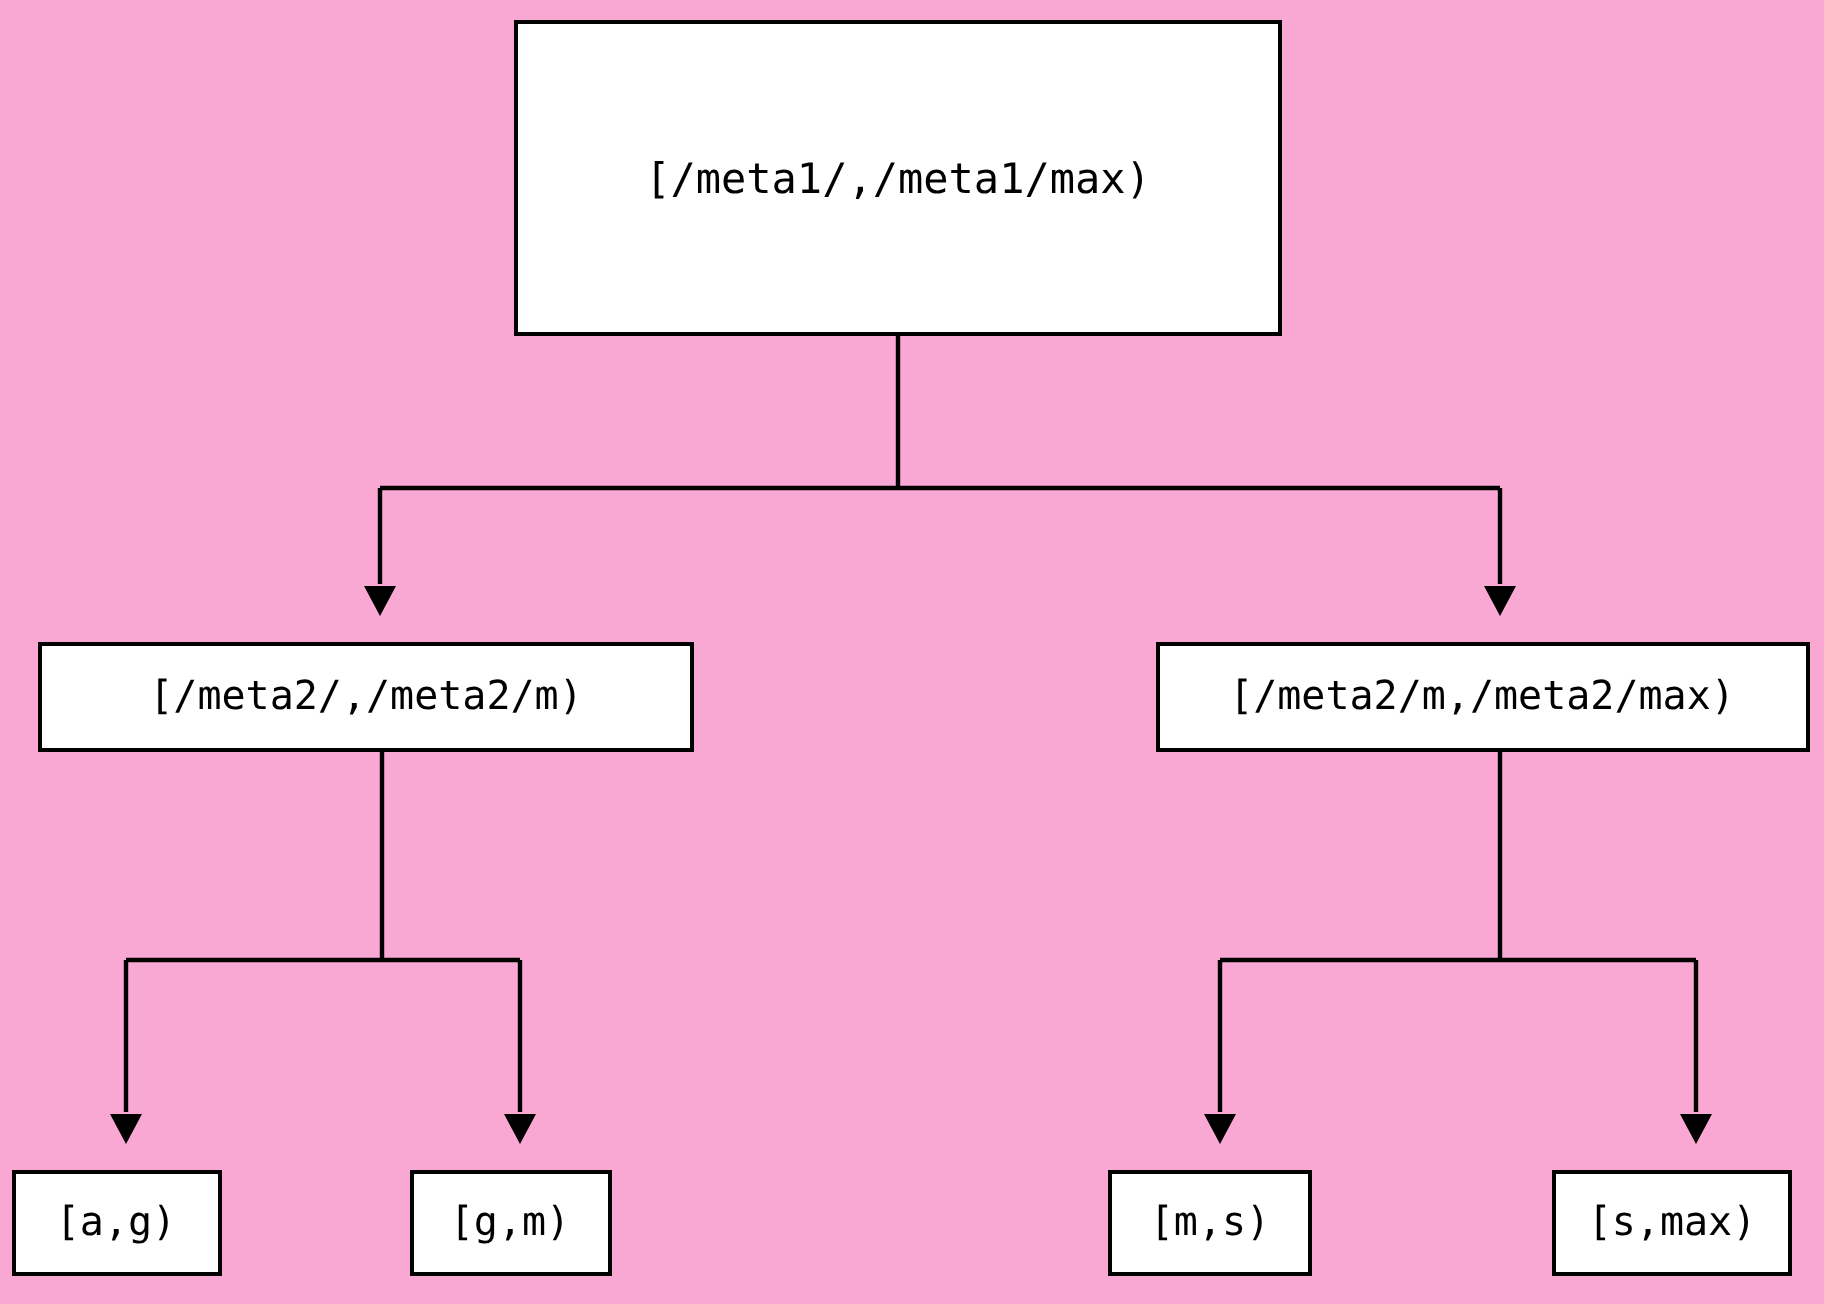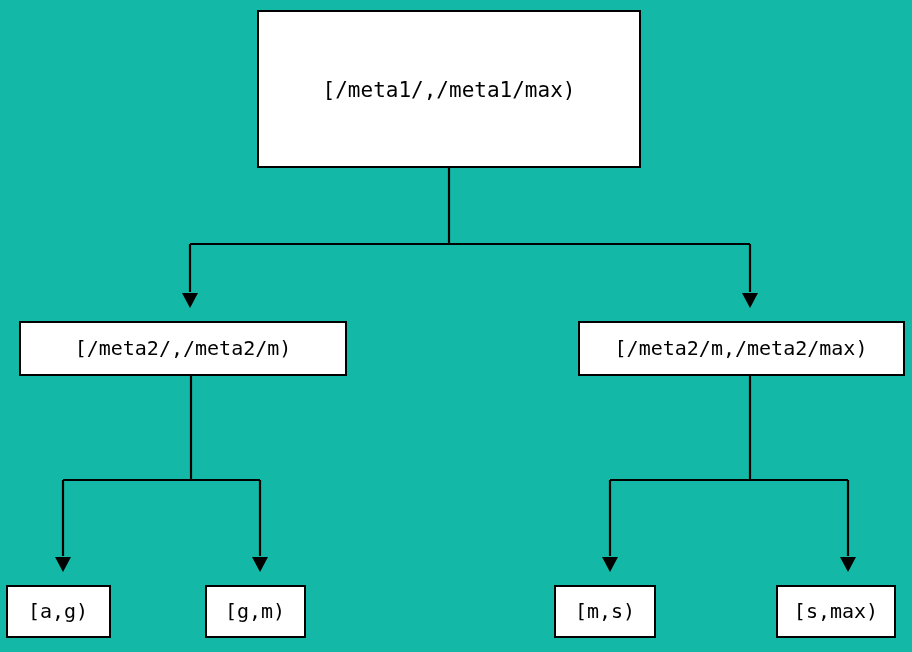--- a/index.html
+++ b/index.html
@@ -11,21 +11,21 @@
   body {
     width: 912px;
     height: 652px;
     overflow: hidden;
     font-family: "DejaVu Sans Mono", "Liberation Mono", monospace;
   }
   #diagram-root {
     position: relative;
     width: 912px;
     height: 652px;
-    background: #14b8a6;
+    background: #f9a8d4;
   }
   svg#tree-canvas {
     position: absolute;
     top: 0;
     left: 0;
     width: 912px;
     height: 652px;
     display: block;
   }
   .node-box {

